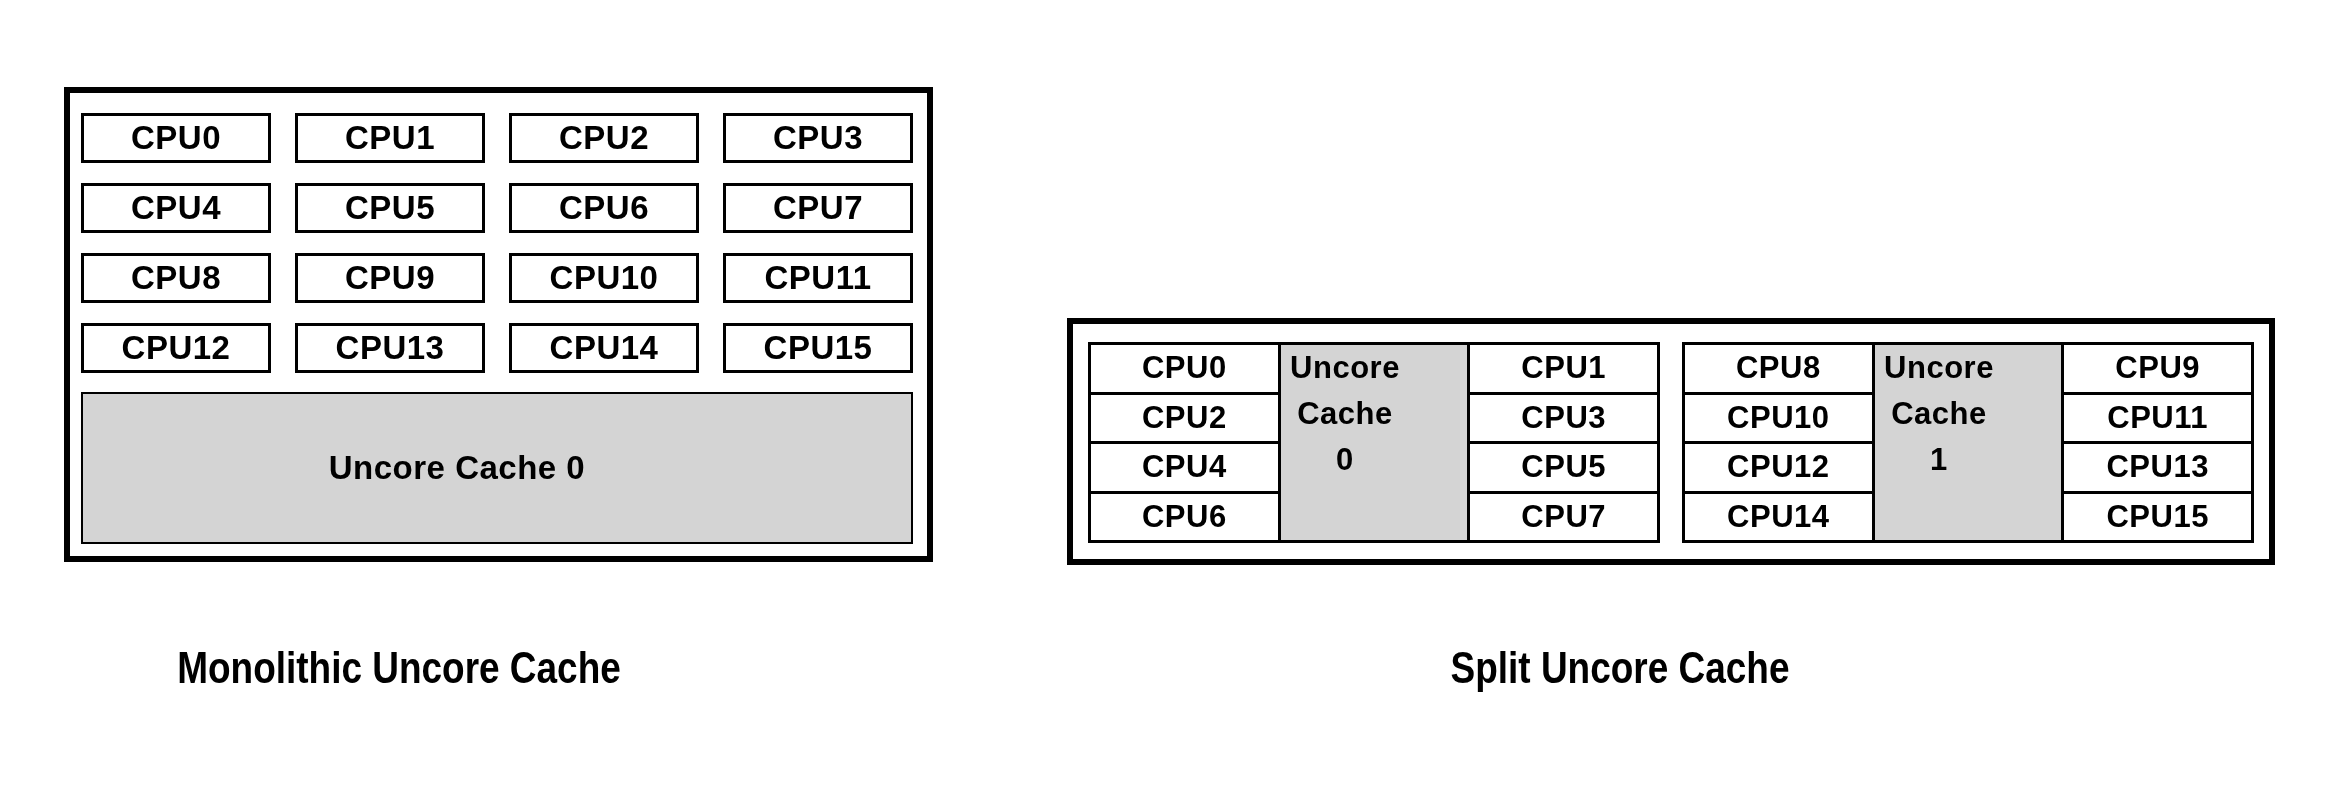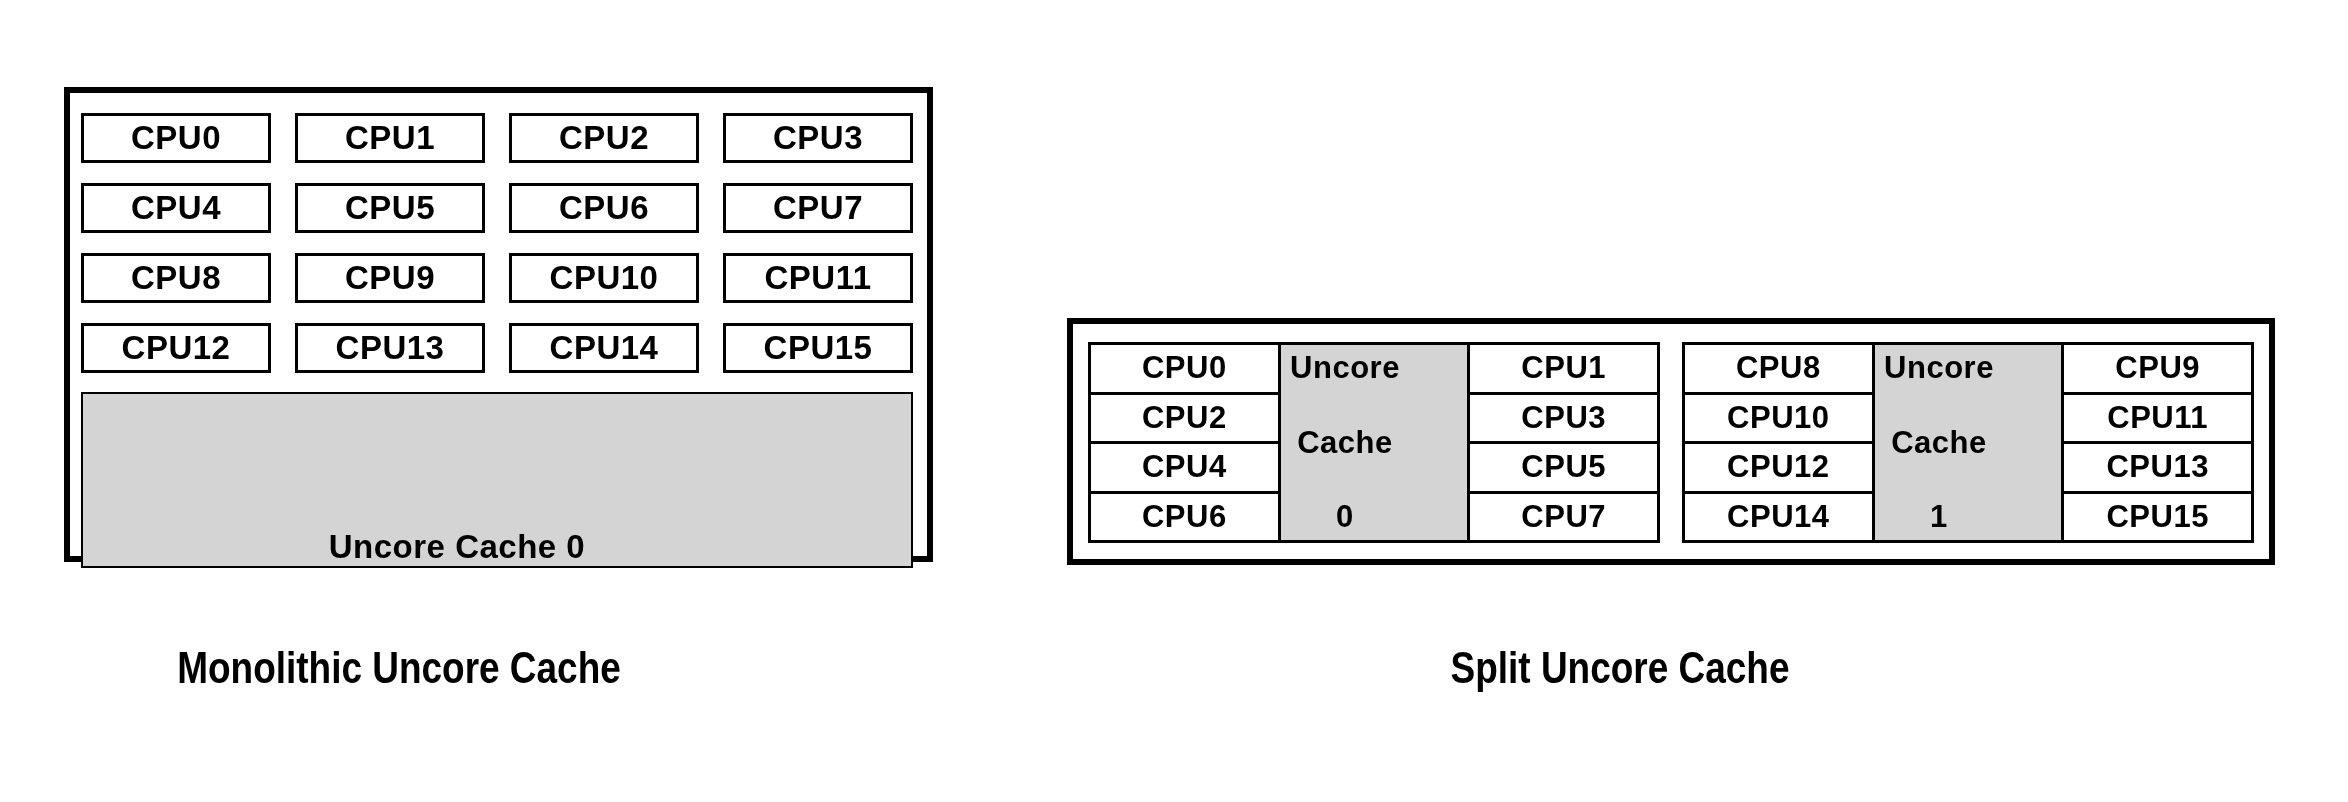--- a/index.html
+++ b/index.html
@@ -26,23 +26,23 @@
     display:grid;grid-template-columns:repeat(4,190px);
     column-gap:24px;row-gap:20px;
   }
   .cpu-box{
     height:50px;border:3px solid var(--line);box-sizing:border-box;
     background:var(--bg);
     display:flex;align-items:center;justify-content:center;
     font-size:33px;font-weight:bold;letter-spacing:0.5px;white-space:nowrap;
   }
   .mono-cache{
-    position:absolute;left:11px;top:299px;width:832px;height:176px;
+    position:absolute;left:11px;top:299px;width:832px;height:152px;
     background:var(--cache-fill);border:2px solid var(--line);box-sizing:border-box;
-    display:flex;align-items:flex-end;justify-content:center;
+    display:flex;align-items:center;justify-content:center;
   }
   .mono-cache-label{
     font-size:33px;font-weight:bold;letter-spacing:0.5px;white-space:nowrap;
     transform:translateX(-40px);
   }
 
   
   .split-diagram{
     position:absolute;left:1067px;top:318px;width:1208px;height:247px;
     border:6px solid var(--line);box-sizing:border-box;background:var(--bg);
@@ -57,21 +57,21 @@
     display:grid;grid-template-columns:repeat(3,1fr);grid-template-rows:repeat(4,1fr);
     gap:3px;
   }
   .cell{
     background:var(--bg);
     display:flex;align-items:center;justify-content:center;
     font-size:31px;font-weight:bold;letter-spacing:0.5px;white-space:nowrap;
   }
   .cache-cell{
     background:var(--cache-fill);
-    flex-direction:column;justify-content:space-between;
+    flex-direction:column;justify-content:flex-start;
     line-height:46px;font-size:31px;font-weight:bold;
     padding-right:58px;box-sizing:border-box;
   }
 
   
   .caption{
     position:absolute;top:639px;height:58px;line-height:58px;
     font-size:44px;font-weight:bold;white-space:nowrap;
     transform-origin:center;
   }

